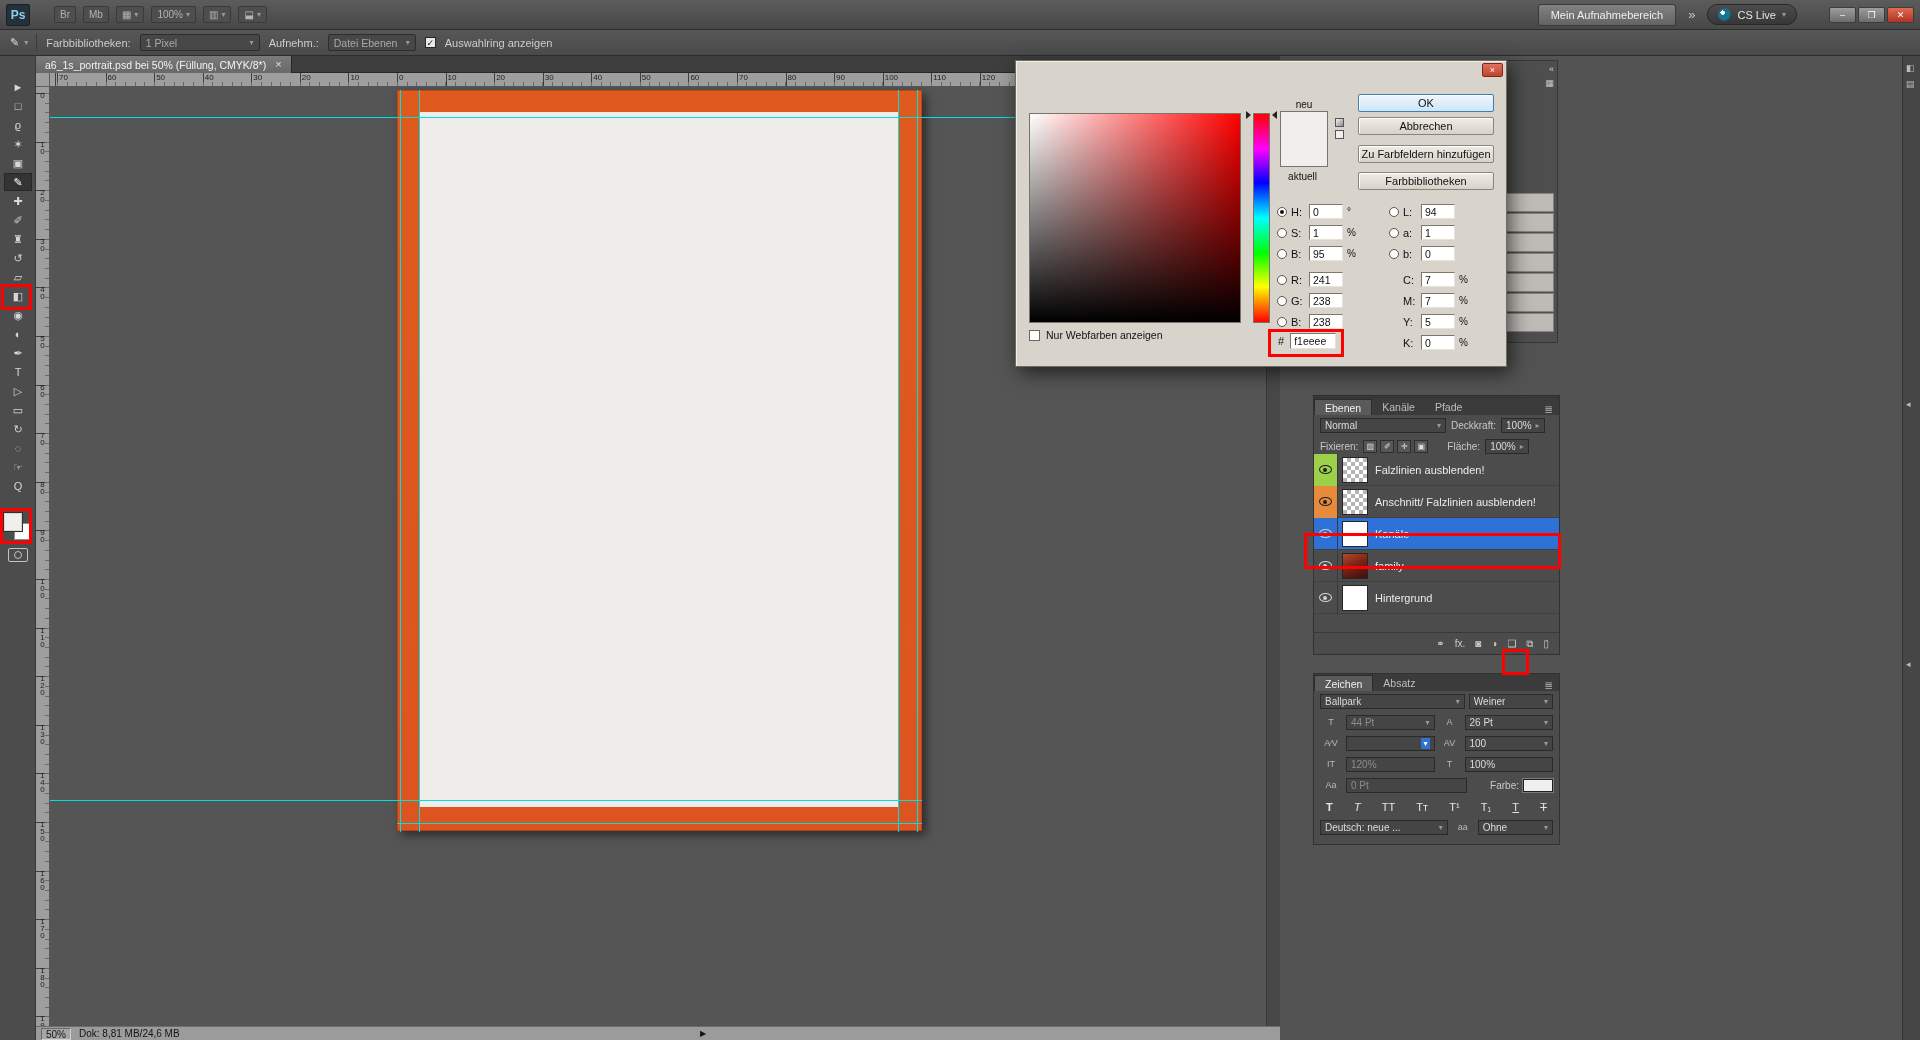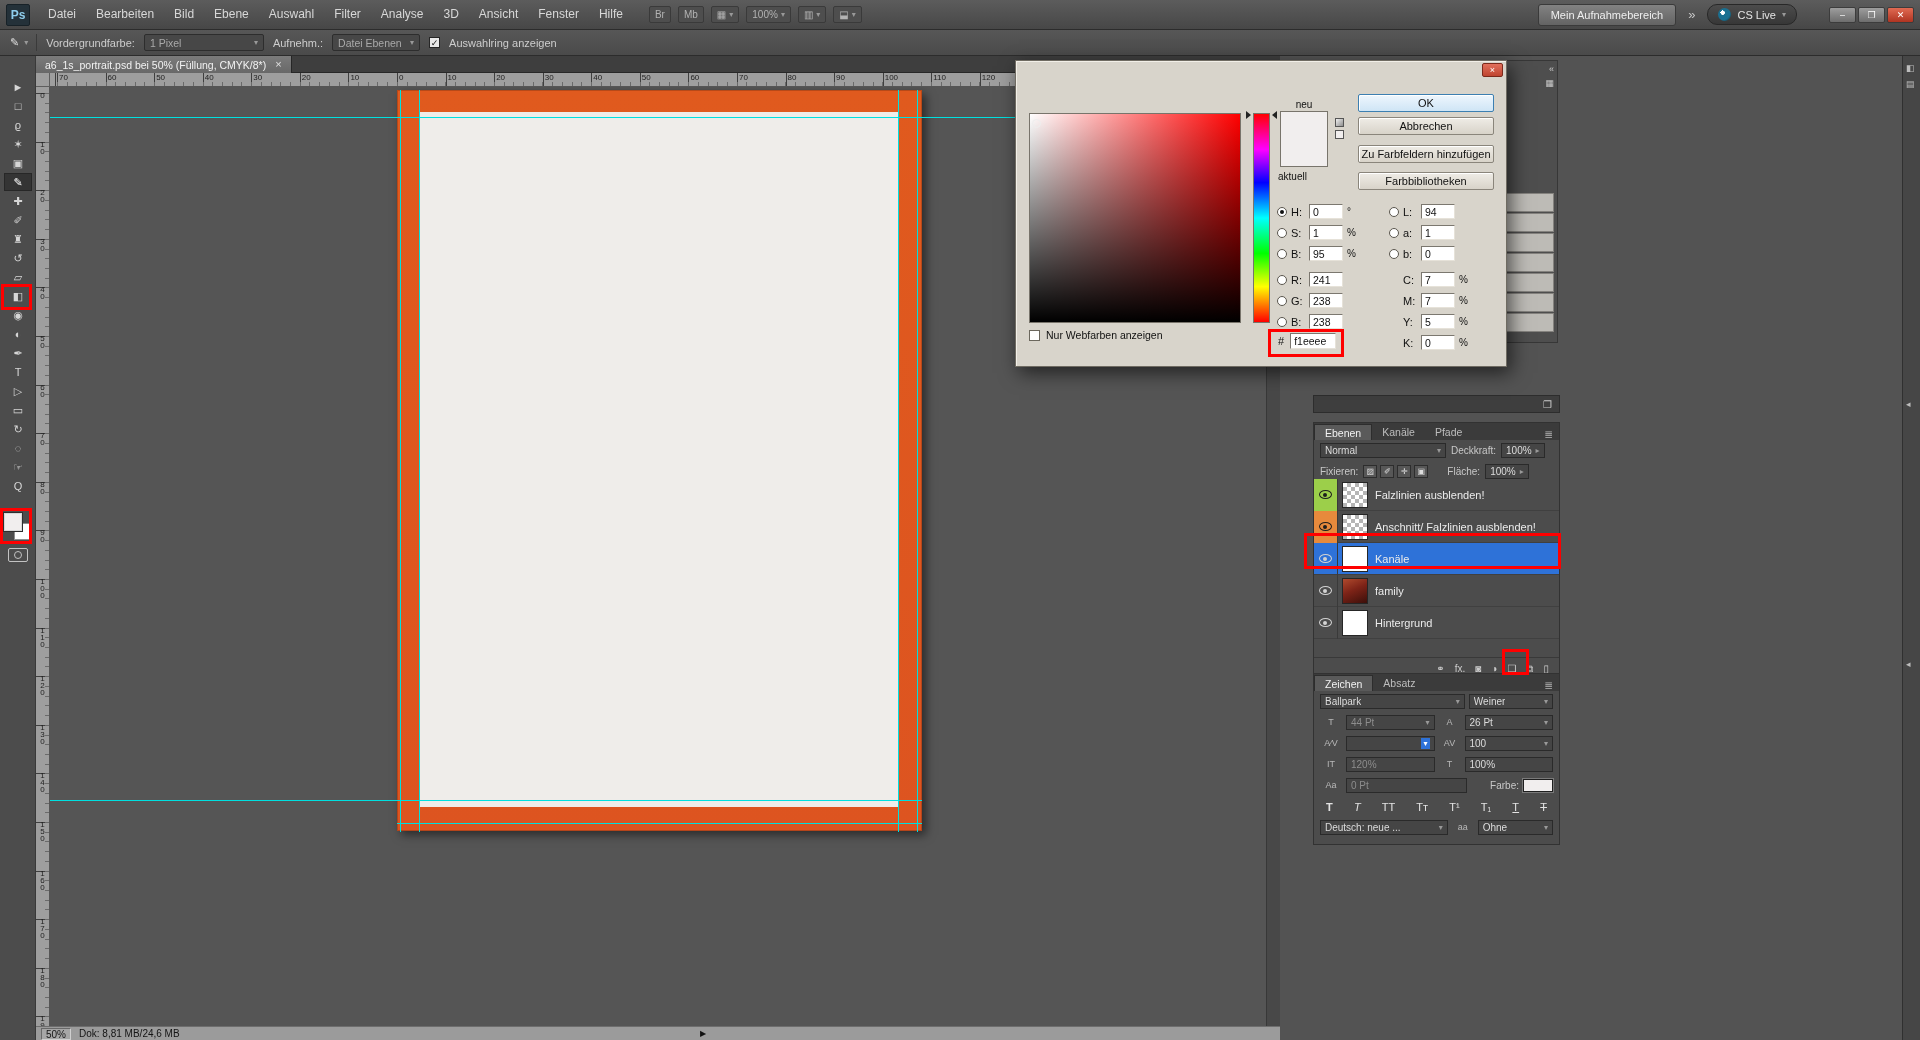--- a/index.html
+++ b/index.html
@@ -84,21 +84,21 @@
 .zoom-box{background:#a6a6a6;border:1px solid;border-color:#696969 #cfcfcf #cfcfcf #696969;padding:0 4px;height:12px;line-height:11px}
 .status-arrow{position:absolute;left:664px;top:2px;font-size:8px;color:#111}
 
 
 #hidden-panel{position:absolute;left:1313px;top:60px;width:245px;height:283px;background:#4e4e4e;border:1px solid #373737;z-index:1;padding-top:131px;overflow:hidden}
 .hp-row{margin:1px 3px;height:19px;background:#bdbbb6;border:1px solid #84827e}
 .hp-corner{position:absolute;right:3px;font-size:9px;color:#c9c9c9}
 #dock-header{position:absolute;left:1313px;top:395px;width:247px;height:18px;background:#3e3e3e;border:1px solid #2d2d2d;
   display:flex;align-items:center;justify-content:flex-end;gap:7px;padding-right:7px;color:#c9c9c9;font-size:10px}
 .panel{position:absolute;left:1313px;width:247px;background:#4c4c4c;border:1px solid #323232;font-size:10px;color:#c8c8c8}
-#layers-panel{top:422px;height:258px}
+#layers-panel{top:397px;height:258px}
 #char-panel{top:673px;height:172px}
 .panel-tabs{height:17px;background:#3b3b3b;display:flex;align-items:flex-end;font-size:10.5px;color:#bdbdbd}
 .ptab{padding:2px 10px 1px;height:16px}
 .ptab.active{background:#5a5a5a;color:#f2f2f2;border:1px solid #2d2d2d;border-bottom:none}
 .ptab-menu{margin-left:auto;padding-right:6px;color:#b5b5b5}
 .blend-row,.lock-row{display:flex;align-items:center;gap:5px;padding:3px 6px}
 .dd{background:#454545;border:1px solid #2a2a2a;height:15px;display:flex;align-items:center;justify-content:space-between;
   padding:0 4px;color:#dcdcdc;font-size:10px}
 #blend-dd{width:126px}
 .mini-val{background:#454545;border:1px solid #2a2a2a;height:15px;padding:0 4px;display:flex;align-items:center;gap:4px;color:#dcdcdc}
@@ -150,21 +150,21 @@
 .cp-field{position:absolute;left:13px;top:52px;width:212px;height:210px;border:1px solid #78746b;
   background:linear-gradient(to top,#000,rgba(0,0,0,0)),linear-gradient(to right,#fff,#f00)}
 .cp-marker{position:absolute;left:2px;top:5px;width:9px;height:9px;border:1px solid #eee;border-radius:50%}
 .cp-hue{position:absolute;left:237px;top:52px;width:17px;height:210px;border:1px solid #78746b;
   background:linear-gradient(to bottom,#f00 0%,#f0f 17%,#00f 33%,#0ff 50%,#0f0 67%,#ff0 83%,#f00 100%)}
 .tri-r{position:absolute;left:230px;top:50px;width:0;height:0;border-top:4px solid transparent;border-bottom:4px solid transparent;border-left:5px solid #222}
 .tri-l{position:absolute;left:256px;top:50px;width:0;height:0;border-top:4px solid transparent;border-bottom:4px solid transparent;border-right:5px solid #222}
 .cp-new-label{position:absolute;left:262px;top:38px;width:52px;text-align:center;font-size:10px}
 .cp-swatch{position:absolute;left:264px;top:50px;width:48px;height:56px;border:1px solid #78746b}
 .half-new,.half-cur{height:50%;background:var(--fg)}
-.cp-cur-label{position:absolute;left:262px;top:110px;width:52px;text-align:left;font-size:10px}
+.cp-cur-label{position:absolute;left:249px;top:110px;width:52px;text-align:right;font-size:10px}
 .cp-cube{position:absolute;left:319px;top:57px;width:9px;height:9px;border:1px solid #555;background:linear-gradient(135deg,#f0f0f0,#8e8e8e)}
 .cp-cube-sw{position:absolute;left:319px;top:69px;width:9px;height:9px;border:1px solid #555;background:var(--fg)}
 .cp-btn{position:absolute;left:342px;width:136px;height:18px;display:flex;align-items:center;justify-content:center;
   font-size:11px;background:linear-gradient(#efece6,#d8d3c9);border:1px solid #8a857b;box-shadow:inset 1px 1px 0 #fff;border-radius:2px}
 #btn-ok{top:33px;background:linear-gradient(#eef6fd,#cfe5f5);border:1px solid #3c7fb1}
 #btn-cancel{top:56px}
 #btn-add{top:84px}
 #btn-lib{top:111px}
 #cp-left{position:absolute;left:261px;top:140px;width:112px}
 #cp-right{position:absolute;left:373px;top:140px;width:116px}
@@ -187,33 +187,20 @@
 #rb-swatch{left:0;top:508px;width:32px;height:36px}
 #rb-hex{left:1268px;top:329px;width:76px;height:28px}
 #rb-layer{left:1304px;top:533px;width:257px;height:36px}
 #rb-newlayer{left:1502px;top:649px;width:27px;height:26px}
 </style>
 </head>
 <body style="--red: #ff0000; --sel: #2e72d8; --orange: #dd5420; --fill: #efedea; --cyan: #00e0e0; --fg: #f1eeee;">
 
 <div id="menubar">
   <div class="ps-logo">Ps</div>
-  <div id="menu-items">
-      <span class="menu-item">Datei</span>
-      <span class="menu-item">Bearbeiten</span>
-      <span class="menu-item">Bild</span>
-      <span class="menu-item">Ebene</span>
-      <span class="menu-item">Auswahl</span>
-      <span class="menu-item">Filter</span>
-      <span class="menu-item">Analyse</span>
-      <span class="menu-item">3D</span>
-      <span class="menu-item">Ansicht</span>
-      <span class="menu-item">Fenster</span>
-      <span class="menu-item">Hilfe</span>
-    </div>
   <div id="appbar-icons">
       <span class="ab-icon">
         <span>Br</span>
       </span>
       <span class="ab-icon">
         <span>Mb</span>
       </span>
       <span class="ab-icon">
         <span>▦</span>
         <span class="caret">▾</span>
@@ -245,21 +232,21 @@
       <span class="win-btn close">✕</span>
     </div>
   </div>
 </div>
 
 <div id="optionsbar">
   <div class="tool-preset">
     <span>✎</span>
     <span class="caret">▾</span>
   </div>
-  <span>Vordergrundfarbe:</span>
+  <span>Farbbibliotheken:</span>
   <div class="opt-dd" id="dd-samplesize">
     <span>1 Pixel</span>
     <span class="caret">▾</span>
   </div>
   <span>Aufnehm.:</span>
   <div class="opt-dd" id="dd-samplelayers">
     <span>Datei Ebenen</span>
     <span class="caret">▾</span>
   </div>
   <span class="opt-check">✓</span>

